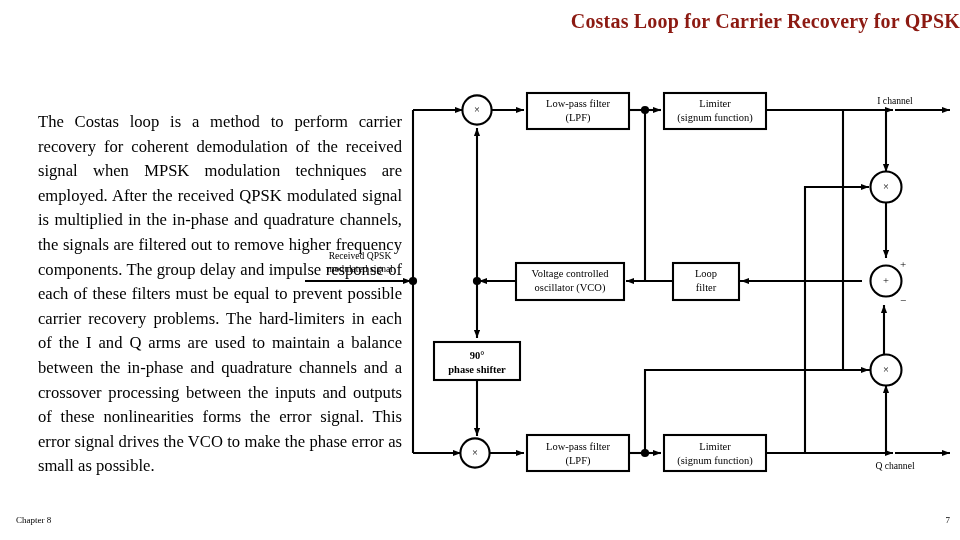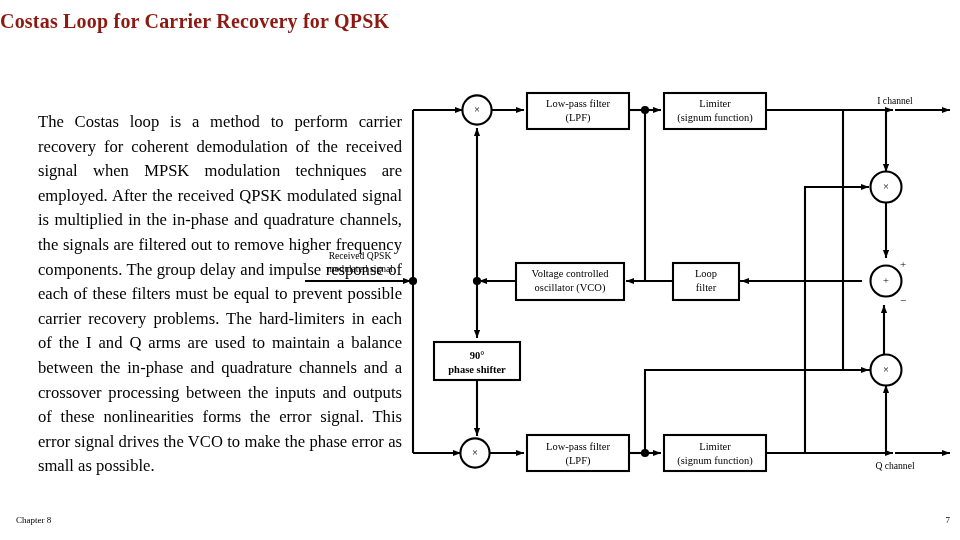--- a/index.html
+++ b/index.html
@@ -5,21 +5,21 @@
   html,body{margin:0;padding:0;}
   body{
     width:960px;height:540px;background:#fff;
     font-family:"Liberation Serif","DejaVu Serif",serif;
     overflow:hidden;position:relative;
   }
   #slide{position:absolute;inset:0;width:960px;height:540px;}
 
   #title{
     position:absolute;left:0;top:10px;width:960px;
-    text-align:left;
+    text-align:right;
     color:#8c1a12;
     font-weight:bold;
     font-size:20px;
     letter-spacing:0.2px;
   }
 
   #bodytext{
     position:absolute;left:38px;top:78px;width:364px;
     font-size:16.6px;
     line-height:24.6px;

